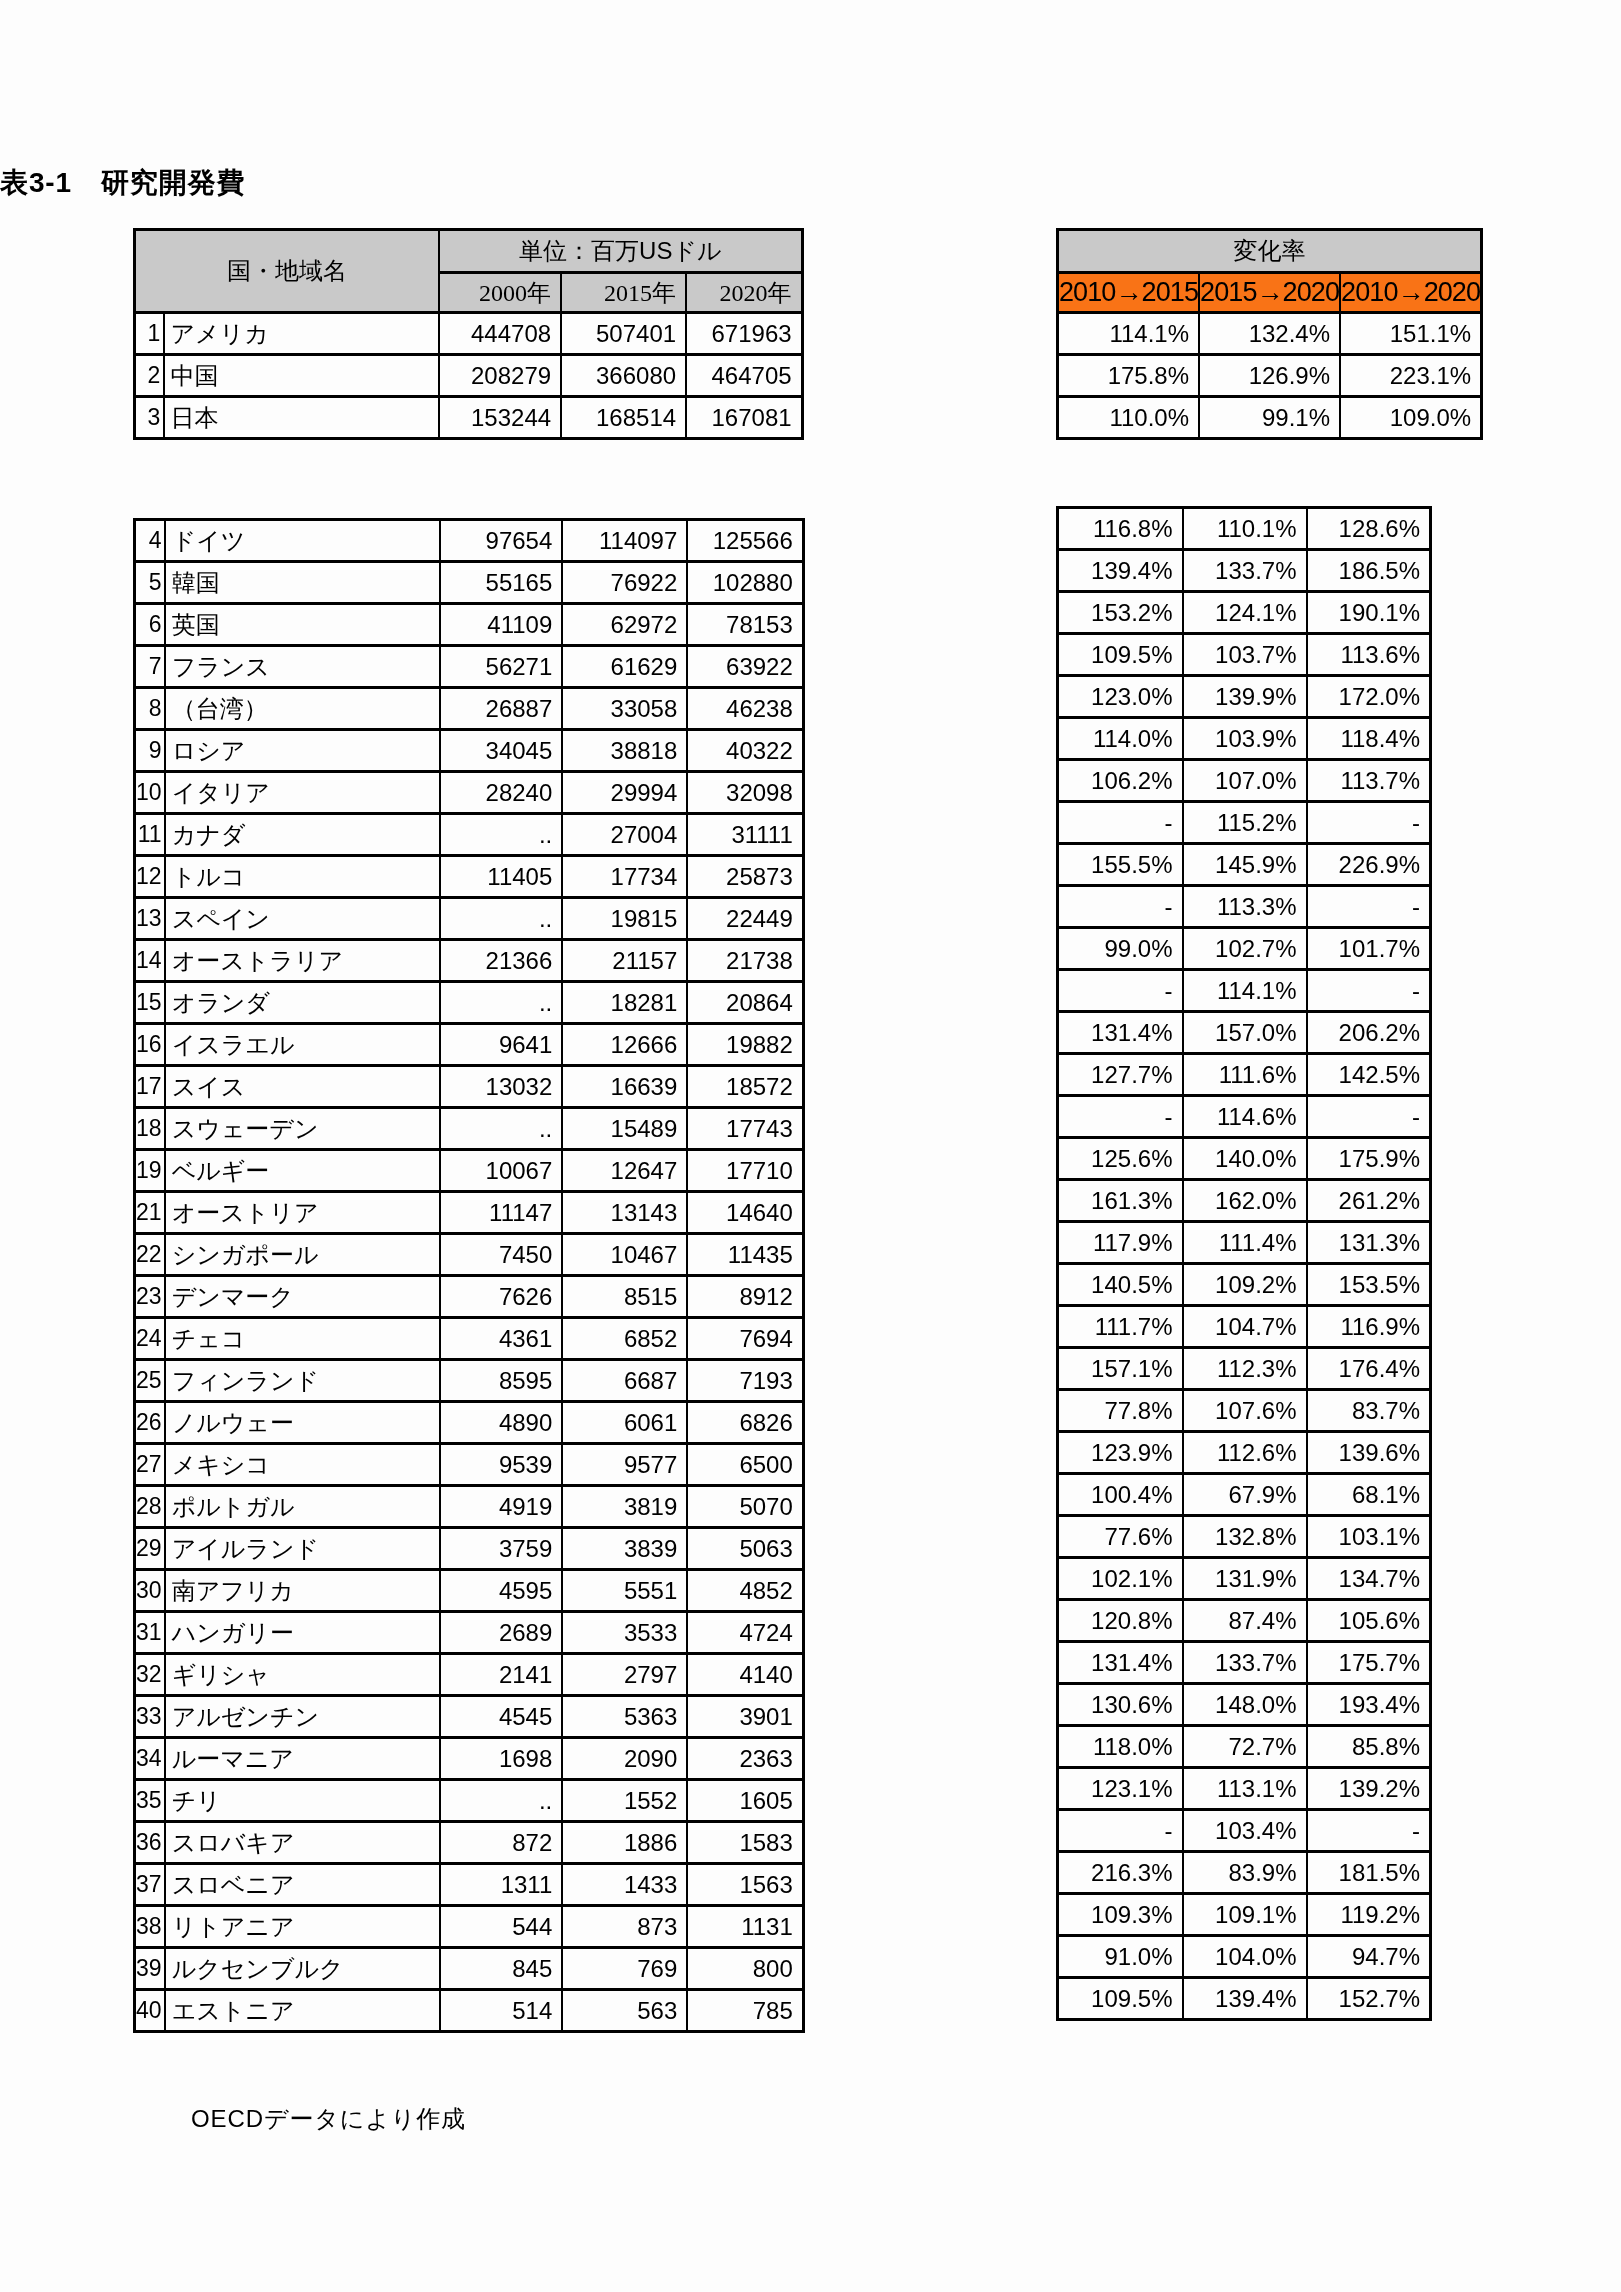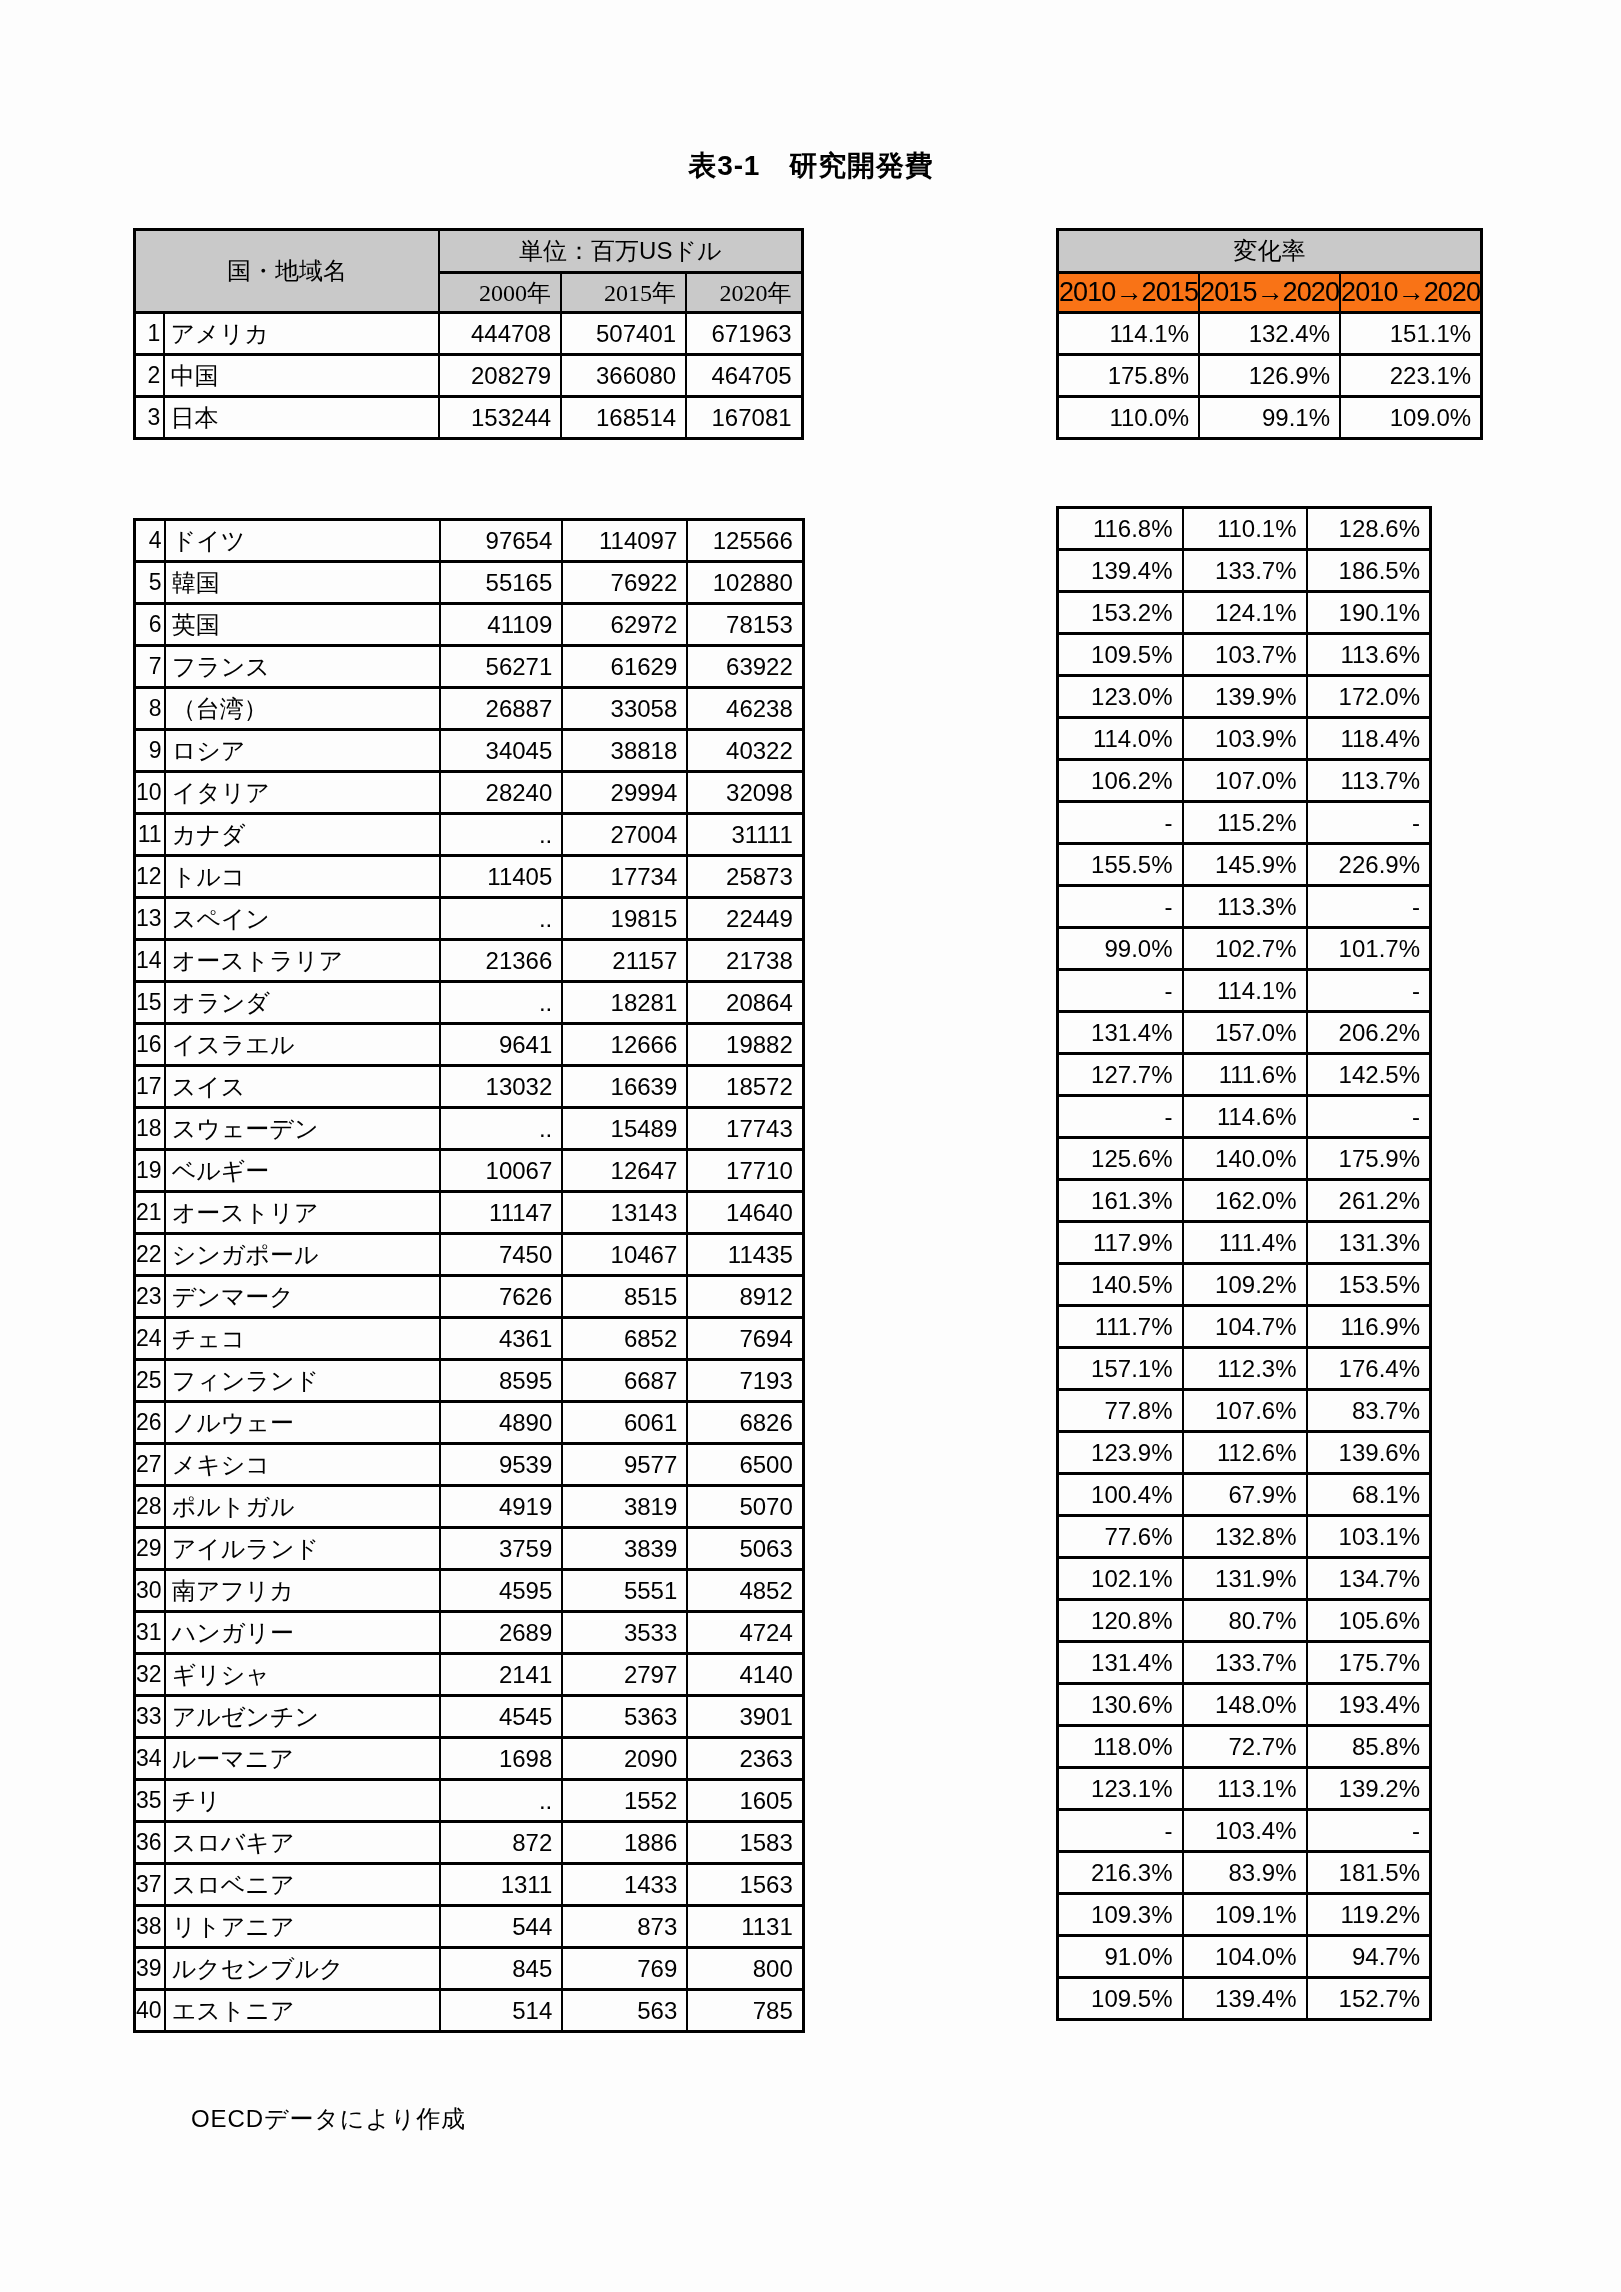--- a/index.html
+++ b/index.html
@@ -1,18 +1,18 @@
 <!DOCTYPE html>
 <html style="font-size:14.3px"><head>
 <meta charset="utf-8">
 <style>
   html,body{margin:0;padding:0;background:#fff;}
   .page{position:relative;width:1622px;height:2293px;background:#fdfdfd;
         font-family:"Liberation Sans","DejaVu Sans",sans-serif;color:#000;overflow:hidden;}
-  .title{position:absolute;top:147px;left:0;width:100%;text-align:center;
+  .title{position:absolute;top:164px;left:0;width:100%;
          font-size:28px;font-weight:bold;letter-spacing:0.9px;}
   table{border-collapse:collapse;table-layout:fixed;position:absolute;background:#fdfdfd;
         border:3.6px solid #000;}
   td{border:2.7px solid #000;border-top-width:3.6px;border-bottom-width:3.6px;
      font-size:24px;padding:0;white-space:nowrap;overflow:hidden;vertical-align:middle;}
   .hdr{background:#c9c9c9;text-align:center;}
   .sub{background:#f97316;text-align:right;font-size:27px;letter-spacing:-0.9px;}
   .yearhdr{background:#c9c9c9;text-align:right;padding-right:9px;font-family:Liberation Serif, serif;}
   .rank{text-align:right;padding-right:2.7px;font-size:23px;}
   .name{text-align:left;padding-left:5.4px;}
@@ -508,21 +508,21 @@
           <td class="num">132.8%</td>
           <td class="num">103.1%</td>
         </tr>
         <tr>
           <td class="num">102.1%</td>
           <td class="num">131.9%</td>
           <td class="num">134.7%</td>
         </tr>
         <tr>
           <td class="num">120.8%</td>
-          <td class="num">80.7%</td>
+          <td class="num">87.4%</td>
           <td class="num">105.6%</td>
         </tr>
         <tr>
           <td class="num">131.4%</td>
           <td class="num">133.7%</td>
           <td class="num">175.7%</td>
         </tr>
         <tr>
           <td class="num">130.6%</td>
           <td class="num">148.0%</td>

